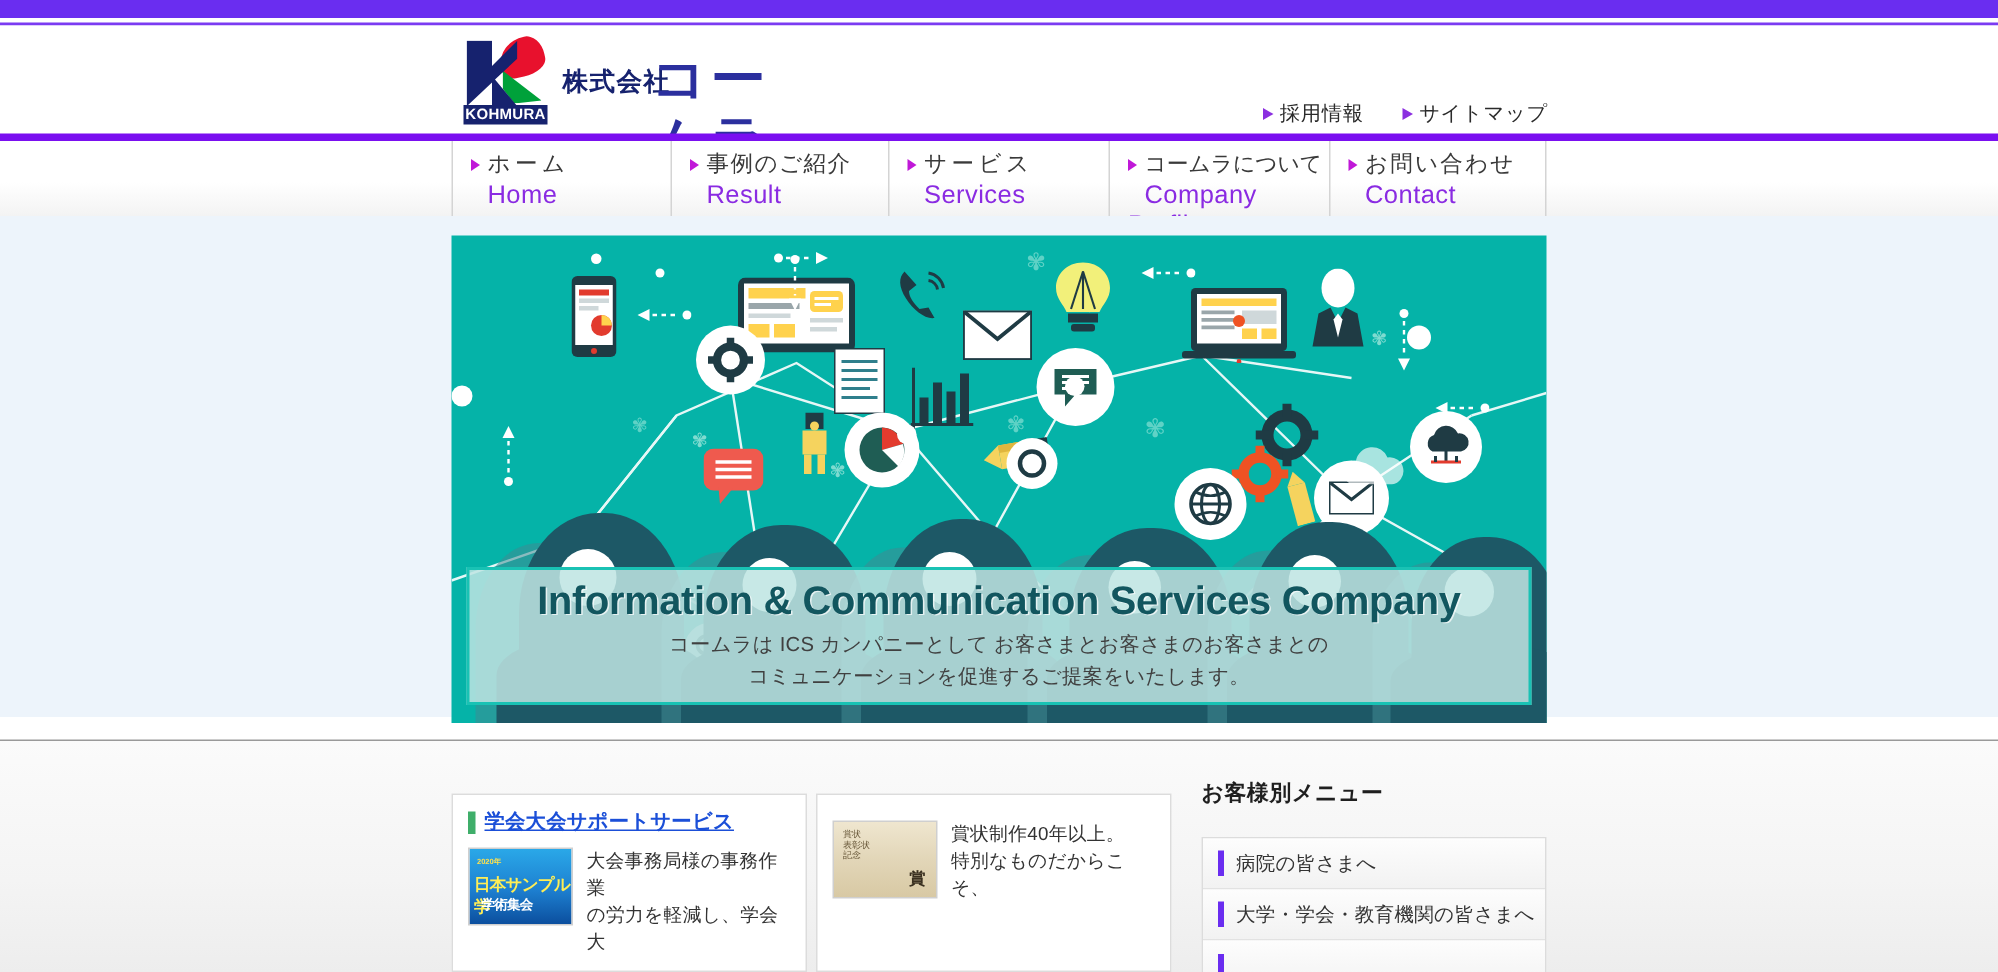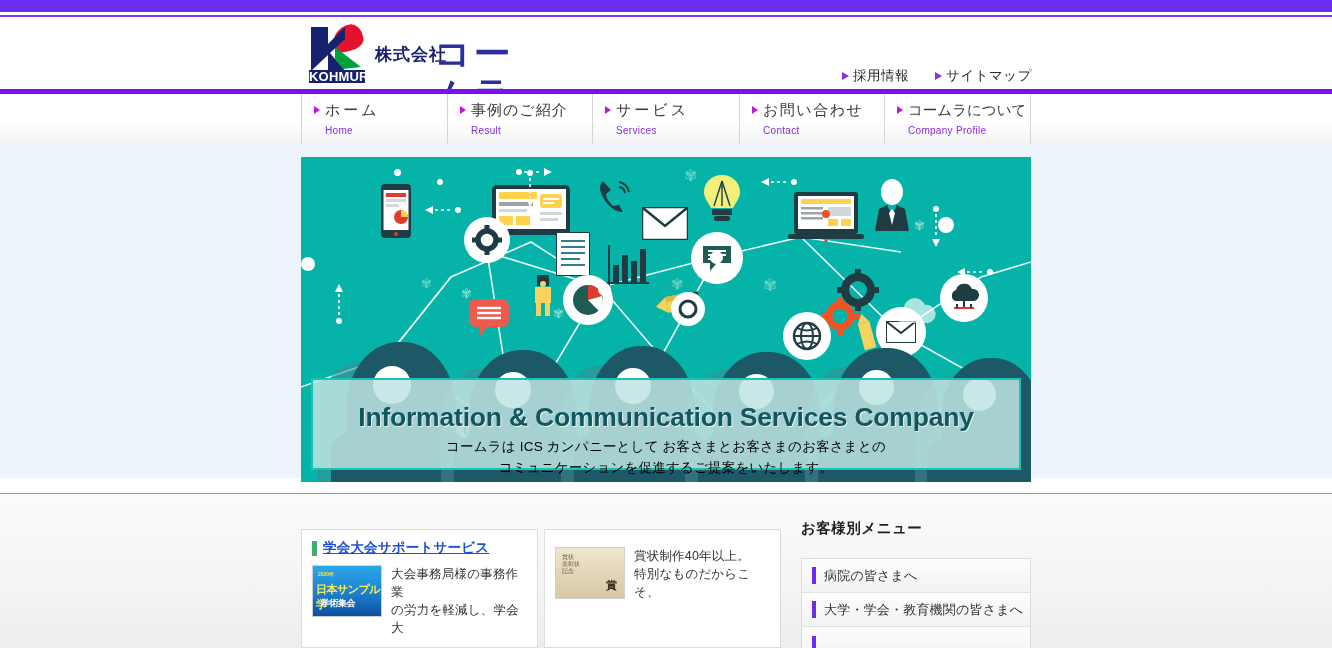--- a/index.html
+++ b/index.html
@@ -32,21 +32,21 @@
     transform:rotate(-12deg);
   }
   .logo-leaf{
     position:absolute;left:26px;top:20px;width:26px;height:24px;
     background:#00a13a;
     clip-path:polygon(0 2px,26px 22px,8px 24px,0 14px);
   }
   .logo-name{
     position:absolute;left:0;top:45px;width:56px;height:13px;
     background:#16226e;color:#ffffff;
-    font-size:13px;font-weight:bold;letter-spacing:.2px;
+    font-size:10px;font-weight:bold;letter-spacing:.2px;
     text-align:center;line-height:13px;
   }
   .logo-kabushiki{
     position:absolute;left:66px;top:18px;
     font-size:17px;font-weight:bold;color:#16226e;letter-spacing:1px;
   }
   .logo-komura{
     position:absolute;left:125px;top:8px;
     font-size:34px;font-weight:bold;color:#2b2f9e;
     letter-spacing:2px;line-height:40px;
@@ -77,21 +77,21 @@
   .nav-item:last-child{border-right:1px solid #d4d4d4;}
   .nav-ja{
     font-size:15px;color:#3a3a3a;letter-spacing:3px;
     display:flex;align-items:center;gap:5px;line-height:20px;white-space:nowrap;
   }
   .nav-arrow{
     width:0;height:0;border-left:6px solid #c018d8;
     border-top:4px solid transparent;border-bottom:4px solid transparent;
     flex:none;
   }
-  .nav-en{font-size:10px;color:#8a2be2;margin-left:11px;margin-top:16px;letter-spacing:.3px;}
+  .nav-en{font-size:17px;color:#8a2be2;margin-left:11px;margin-top:16px;letter-spacing:.3px;}
 
   
   .hero-wrap{position:absolute;left:0;top:144px;width:1332px;height:334px;background:#edf4fb;}
   .hero{position:absolute;left:301px;top:13px;width:730px;height:325px;background:#05b3a8;overflow:hidden;}
   .hero-rule{position:absolute;left:0;top:493px;width:1332px;height:1px;background:#9a9a9a;}
 
   .net{position:absolute;left:0;top:0;width:730px;height:325px;}
   .node{position:absolute;border-radius:50%;background:#ffffff;}
   .smallgear{position:absolute;color:#5fd2c6;font-size:13px;line-height:13px;}
   .smallgear.pale{color:#7fdbd0;}
@@ -109,24 +109,24 @@
                background:#3f8b92;border-radius:48% 48% 0 0;opacity:.55;}
   .head .dot{position:absolute;border-radius:50%;background:#ffffff;}
 
   .hero-caption{
     position:absolute;left:10px;bottom:12px;width:710px;height:92px;
     background:rgba(190,228,226,.86);
     border:2px solid #19c2b4;
     box-sizing:border-box;text-align:center;
   }
   .hero-h1{
-    margin-top:22px;font-size:26.5px;font-weight:bold;color:#12565f;
+    margin-top:5px;font-size:26.5px;font-weight:bold;color:#12565f;
     letter-spacing:-.2px;text-shadow:1px 1px 0 rgba(255,255,255,.7);
   }
-  .hero-sub{font-size:13.5px;color:#000000;line-height:21px;margin-top:3px;letter-spacing:.2px;}
+  .hero-sub{font-size:13.5px;color:#404040;line-height:21px;margin-top:3px;letter-spacing:.2px;}
 
   
   .content{position:absolute;left:0;top:494px;width:1332px;height:154px;
            background:linear-gradient(#fbfbfb 0%,#f4f4f4 60%,#ededed 100%);}
   .main-col{position:absolute;left:301px;top:25px;width:480px;}
   .side-col{position:absolute;left:801px;top:25px;width:230px;}
 
   .sec-head{position:relative;height:46px;border-bottom:1px solid #d9d9d9;}
   .sec-accent{position:absolute;left:0;top:0;width:190px;height:4px;background:#3f8f62;}
   .sec-title{position:absolute;left:6px;top:14px;font-size:18.5px;color:#333333;letter-spacing:1.5px;}
@@ -224,33 +224,33 @@
         </span>
         <span class="nav-en">Result</span>
       </a>
       <a class="nav-item" href="#" style="width:147px">
         <span class="nav-ja">
           <span class="nav-arrow"></span>
           <span>サービス</span>
         </span>
         <span class="nav-en">Services</span>
       </a>
+      <a class="nav-item" href="#" style="width:147px">
+        <span class="nav-ja" style="letter-spacing:0px;font-size:14.5px">
+          <span class="nav-arrow"></span>
+          <span>コームラについて</span>
+        </span>
+        <span class="nav-en">Company Profile</span>
+      </a>
       <a class="nav-item" href="#" style="width:145px">
         <span class="nav-ja" style="letter-spacing:1.5px">
           <span class="nav-arrow"></span>
           <span>お問い合わせ</span>
         </span>
         <span class="nav-en">Contact</span>
-      </a>
-      <a class="nav-item" href="#" style="width:147px">
-        <span class="nav-ja" style="letter-spacing:0px;font-size:14.5px">
-          <span class="nav-arrow"></span>
-          <span>コームラについて</span>
-        </span>
-        <span class="nav-en">Company Profile</span>
       </a>
     </div>
   </div>
 
   <div class="hero-wrap">
     <div class="hero">
 
       <svg class="net" viewBox="0 0 730 325">
         <g stroke="#ffffff" stroke-width="1.6" fill="none" opacity=".9">
           <path d="M86 200 L150 120 L230 85 L300 130 L186 95"></path>

